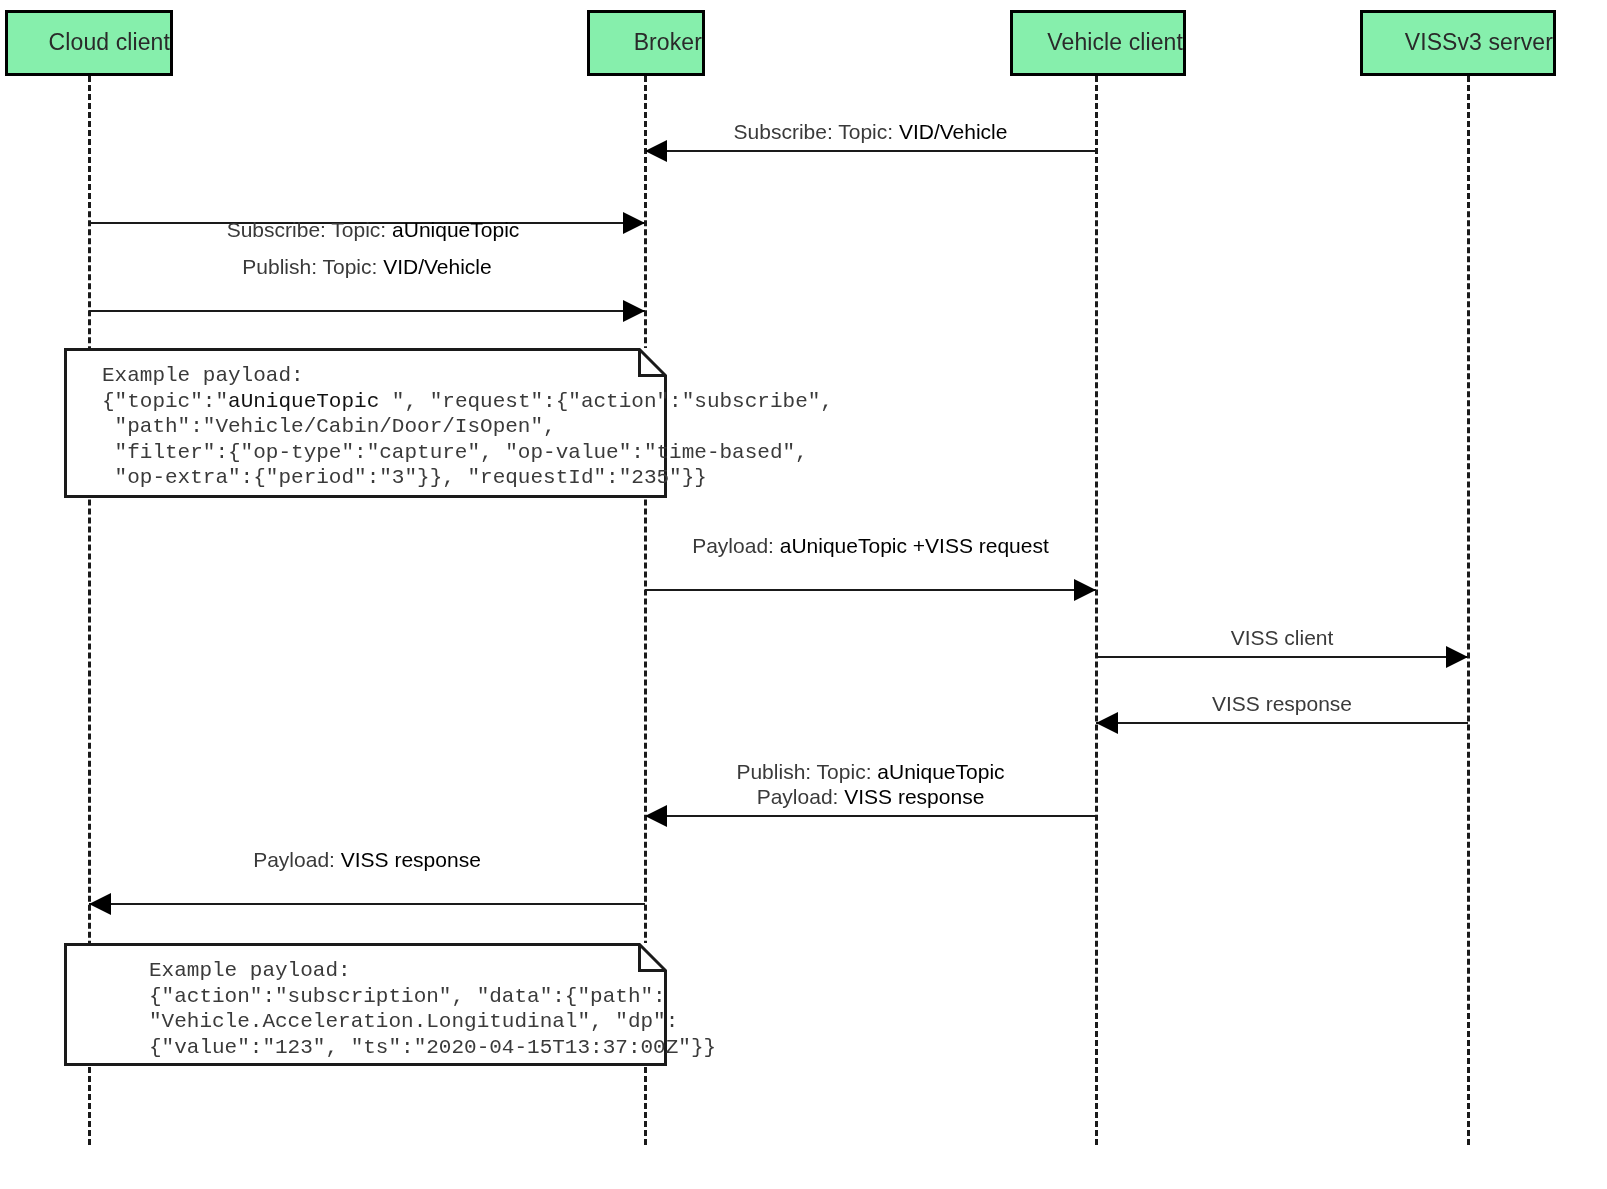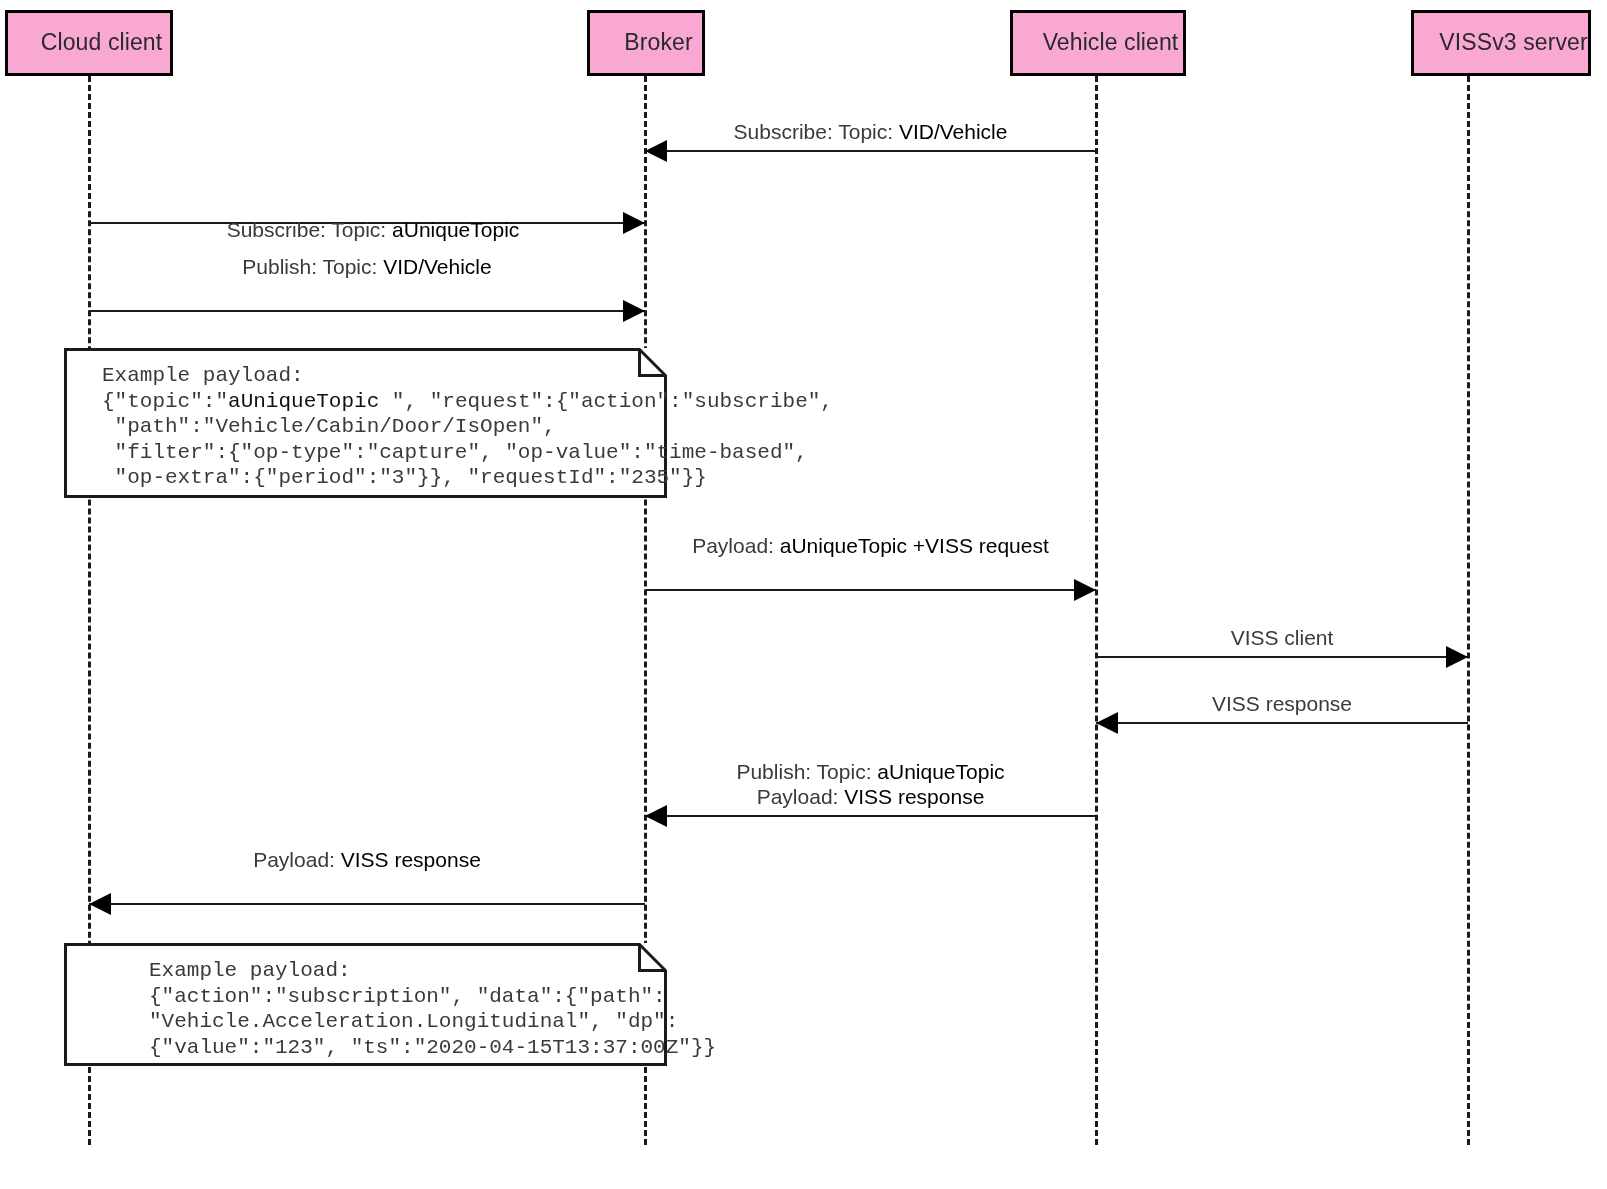--- a/index.html
+++ b/index.html
@@ -12,24 +12,24 @@
     width:1607px;
     height:1189px;
     background:#ffffff;
     overflow:hidden;
   }
   
   .actor-box{
     position:absolute;
     box-sizing:border-box;
     border:3px solid #000000;
-    background:#f9a8d4;
+    background:#86efac;
     display:flex;
     align-items:center;
-    justify-content:center;
+    justify-content:flex-end;
     padding-left:25px;
   }
   .actor-label{
     font-size:23px;
     line-height:1.1;
     color:#2a2a2a;
     white-space:nowrap;
     letter-spacing:0.1px;
   }
   
@@ -161,17 +161,17 @@
   <div id="actors-layer">
       <div class="actor-box" style="left: 5px; top: 10px; width: 168px; height: 66px;">
         <span class="actor-label">Cloud client</span>
       </div>
       <div class="actor-box" style="left: 587px; top: 10px; width: 118px; height: 66px;">
         <span class="actor-label">Broker</span>
       </div>
       <div class="actor-box" style="left: 1010px; top: 10px; width: 176px; height: 66px;">
         <span class="actor-label">Vehicle client</span>
       </div>
-      <div class="actor-box" style="left: 1411px; top: 10px; width: 180px; height: 66px;">
+      <div class="actor-box" style="left: 1360px; top: 10px; width: 196px; height: 66px;">
         <span class="actor-label">VISSv3 server</span>
       </div>
     </div>
 </div>
 
 </body></html>

